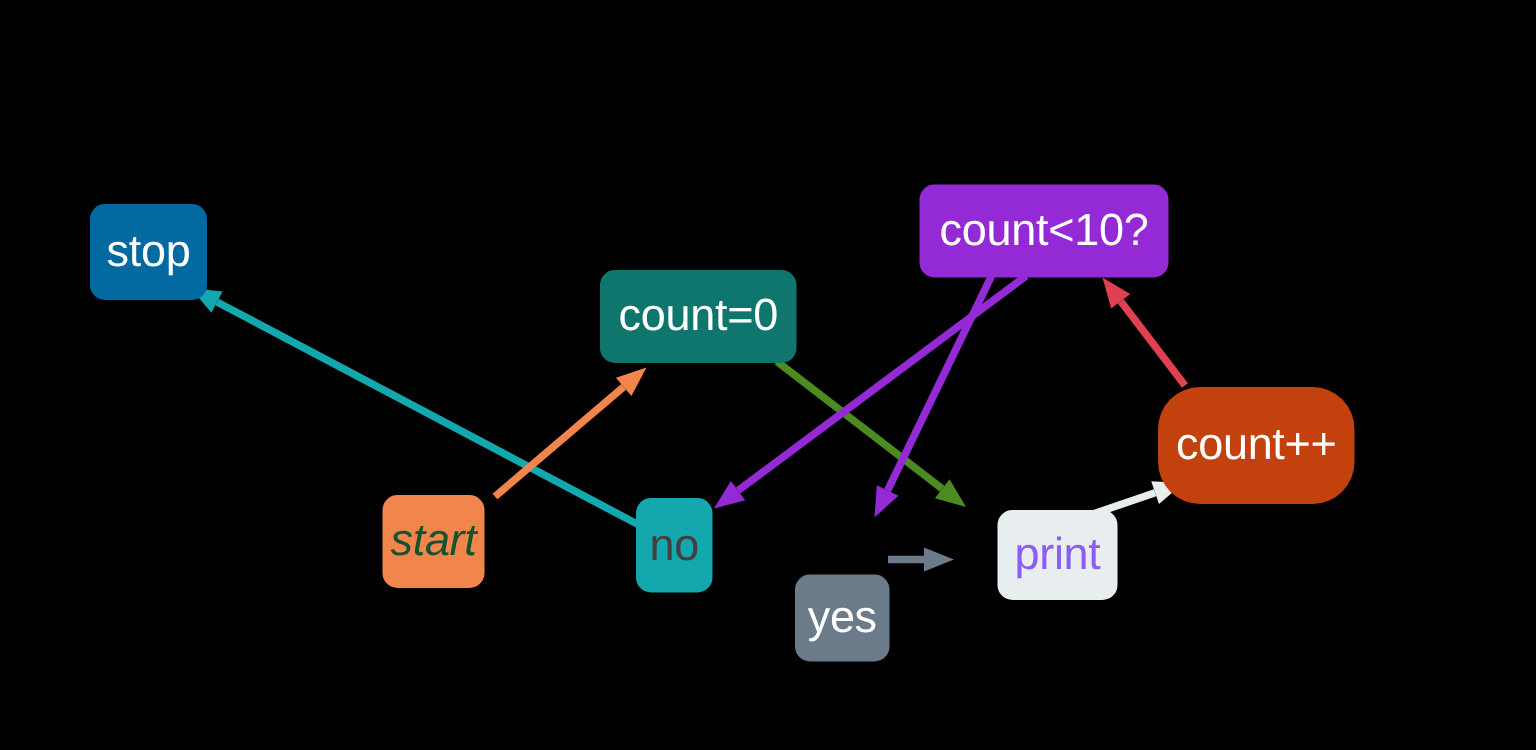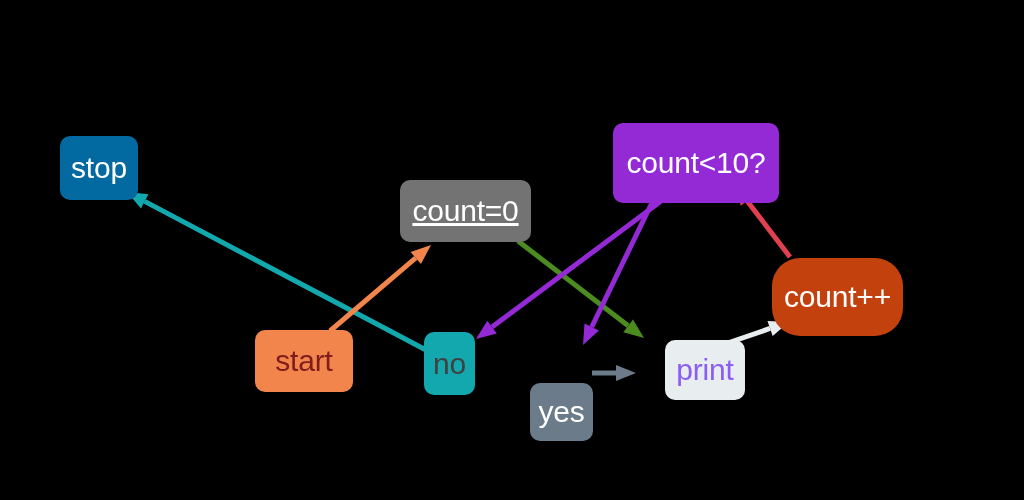--- a/index.html
+++ b/index.html
@@ -82,33 +82,33 @@
       <g>
         <line x1="790" y1="257" x2="747.1408070573741" y2="200.89342014783523" stroke="#E04050" stroke-width="5" stroke-linecap="butt"></line>
         <polygon points="735,185 753.4981751165082,196.03709732488556 740.7834389982401,205.7497429707849" fill="#E04050"></polygon>
       </g>
     </svg>
 
   <div class="node" style="left: 60px; top: 136px; width: 78px; height: 64px; background: #0369a1; color: rgb(255, 255, 255);">
     <span class="node-label">stop</span>
   </div>
 
-  <div class="node" style="left: 400px; top: 180px; width: 131px; height: 62px; background: #737373; color: rgb(255, 255, 255); text-decoration: underline;">
+  <div class="node" style="left: 400px; top: 180px; width: 131px; height: 62px; background: #0f766e; color: rgb(255, 255, 255);">
     <span class="node-label">count=0</span>
   </div>
 
-  <div class="node" style="left: 613px; top: 123px; width: 166px; height: 80px; background: rgb(148, 41, 214); color: rgb(255, 255, 255);">
+  <div class="node" style="left: 613px; top: 123px; width: 166px; height: 62px; background: rgb(148, 41, 214); color: rgb(255, 255, 255);">
     <span class="node-label">count&lt;10?</span>
   </div>
 
   <div class="node" style="left: 772px; top: 258px; width: 131px; height: 78px; background: #c2410c; color: rgb(255, 255, 255); border-radius: 28px;">
     <span class="node-label">count++</span>
   </div>
 
-  <div class="node" style="left: 255px; top: 330px; width: 98px; height: 62px; background: rgb(242, 133, 76); color: #7f1d1d;">
+  <div class="node" style="left: 255px; top: 330px; width: 68px; height: 62px; background: rgb(242, 133, 76); color: #14532d; font-style: italic;">
     <span class="node-label">start</span>
   </div>
 
   <div class="node" style="left: 424px; top: 332px; width: 51px; height: 63px; background: rgb(19, 168, 174); color: #404040;">
     <span class="node-label">no</span>
   </div>
 
   <div class="node" style="left: 530px; top: 347px; width: 63px; height: 58px; background: rgb(107, 123, 138); color: rgb(255, 255, 255); margin-top: 36px;">
     <span class="node-label">yes</span>
   </div>

